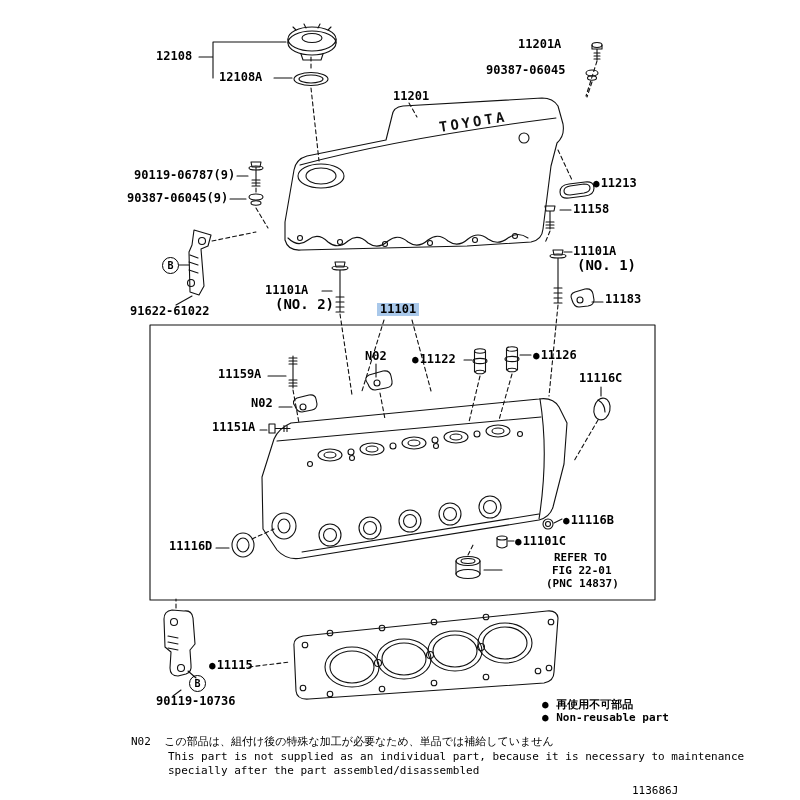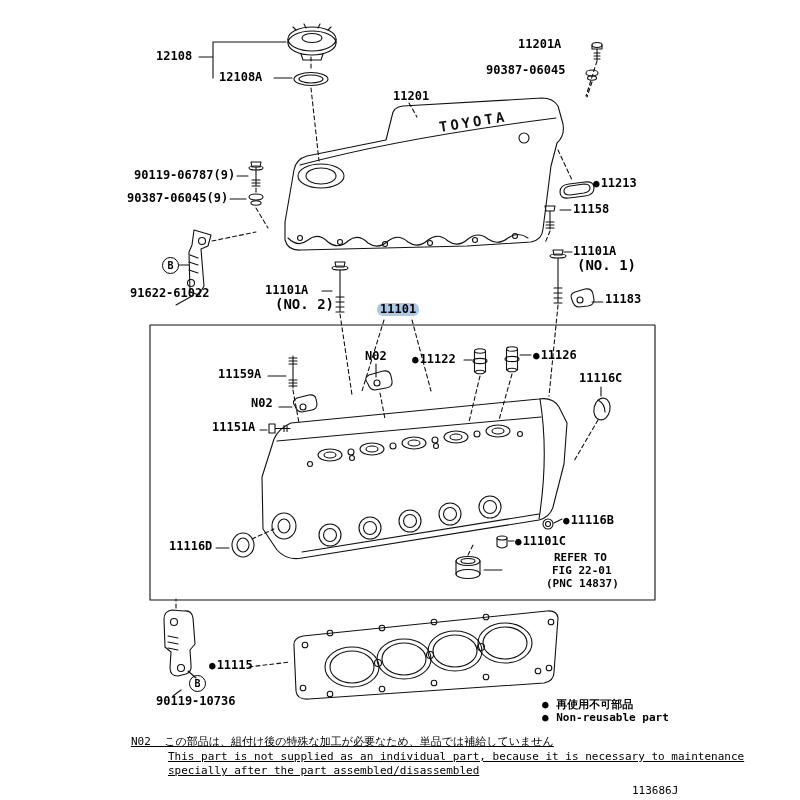--- a/index.html
+++ b/index.html
@@ -2,25 +2,25 @@
 <html><head>
 <meta charset="utf-8">
 <style>
   html,body{margin:0;padding:0;background:#fff;}
   .canvas{position:relative;width:800px;height:800px;background:#ffffff;overflow:hidden;
           font-family:"DejaVu Sans Mono","Liberation Mono",monospace;}
   svg{position:absolute;left:0;top:0;}
   .lbl{position:absolute;font:bold 12px "DejaVu Sans Mono","Liberation Mono",monospace;
        color:#000;white-space:nowrap;line-height:13px;}
   .sub{font-size:14px;}
-  .hlpad{padding:0 3px;border-radius:6px;}
+  .hlpad{padding:0 3px;}
   .bullet{font-size:11px;margin-right:1px;}
   .bmark{position:absolute;width:15px;height:15px;border:1.6px solid #000;border-radius:50%;
          font:bold 10px "DejaVu Sans Mono",monospace;display:flex;align-items:center;justify-content:center;}
-  .note-line{position:absolute;font:11px "DejaVu Sans Mono","Liberation Mono",monospace;color:#000;white-space:nowrap;text-decoration:underline;}
+  .note-line{position:absolute;font:11px "DejaVu Sans Mono","Liberation Mono",monospace;color:#000;white-space:nowrap;}
   .legend-line{position:absolute;font:bold 11px "DejaVu Sans Mono","Liberation Mono",monospace;color:#000;white-space:nowrap;}
   .docnum{position:absolute;font:11px "DejaVu Sans Mono","Liberation Mono",monospace;color:#000;}
   .refer{position:absolute;font:bold 11px "DejaVu Sans Mono","Liberation Mono",monospace;color:#000;white-space:nowrap;padding-left:48px;}
 </style>
 </head>
 <body>
 
 <div class="canvas">
 
 <svg width="800" height="800" viewBox="0 0 800 800">
@@ -281,21 +281,21 @@
 <div class="lbl" style="left:593px;top:177px">
   <span class="bullet">●</span><span>11213</span>
 </div>
 
 <div class="lbl" style="left:573px;top:203px">11158</div>
 <div class="lbl" style="left:573px;top:245px">11101A</div>
 <div class="lbl sub" style="left:577px;top:259px">(NO. 1)</div>
 <div class="lbl" style="left:605px;top:293px">11183</div>
 
 <div class="bmark" style="left:162px;top:257px">B</div>
-<div class="lbl" style="left:130px;top:287px">91622-61022</div>
+<div class="lbl" style="left:130px;top:305px">91622-61022</div>
 
 <div class="lbl" style="left:265px;top:284px">11101A</div>
 <div class="lbl sub" style="left:275px;top:298px">(NO. 2)</div>
 
 <div class="lbl hlpad" style="left: 377px; top: 303px; background: rgb(169, 200, 234);">11101</div>
 
 <div class="lbl" style="left:218px;top:368px">11159A</div>
 <div class="lbl" style="left:365px;top:350px">N02</div>
 
 <div class="lbl" style="left:412px;top:353px">

